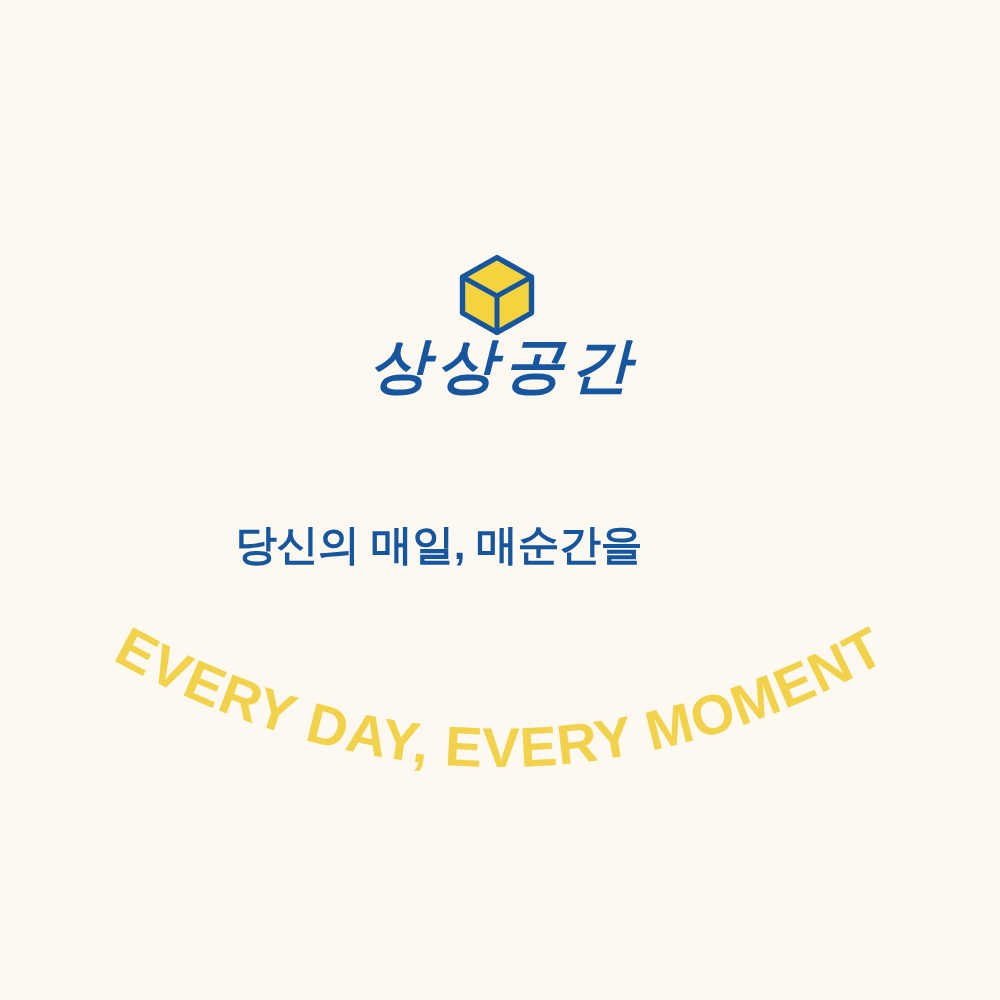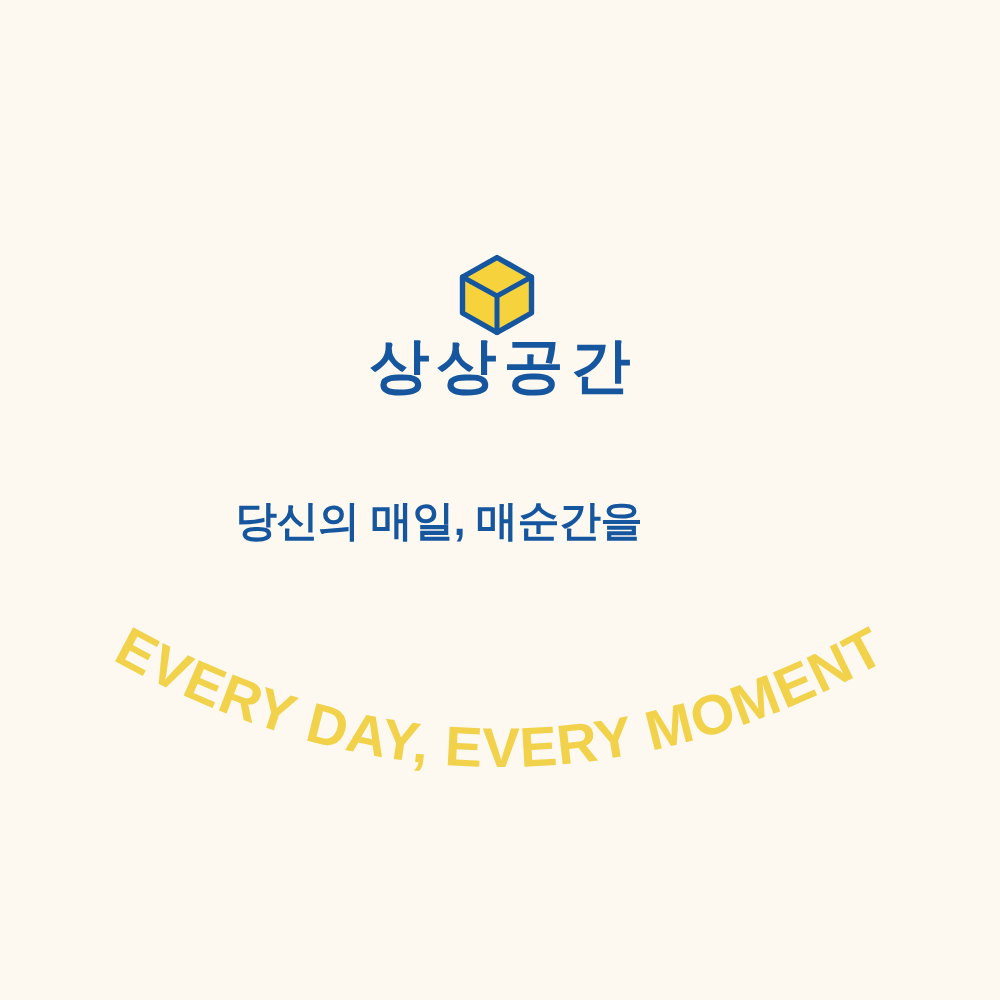--- a/index.html
+++ b/index.html
@@ -23,20 +23,21 @@
     background: #FDF9F0;
   }
 
   
   #logo-lockup {
     position: absolute;
     left: 0;
     top: 0;
     width: 896px;
     height: 420px;
+    font-style: italic;
   }
 
   #cube-mark {
     position: absolute;
     left: 455px;
     top: 252px;
     width: 84px;
     height: 86px;
   }
 
@@ -54,21 +55,21 @@
     text-indent: 7px;
     line-height: 1;
     color: #15569F;
     white-space: nowrap;
   }
 
   
   #tagline {
     position: absolute;
     left: 0;
-    top: 492px;
+    top: 516px;
     width: 877px;
     text-align: center;
     font-family: "Liberation Sans", sans-serif;
     font-size: 42px;
     font-weight: 700;
     line-height: 57px;
     letter-spacing: -0.5px;
     color: #15569F;
   }
   #tagline .tagline-line {

